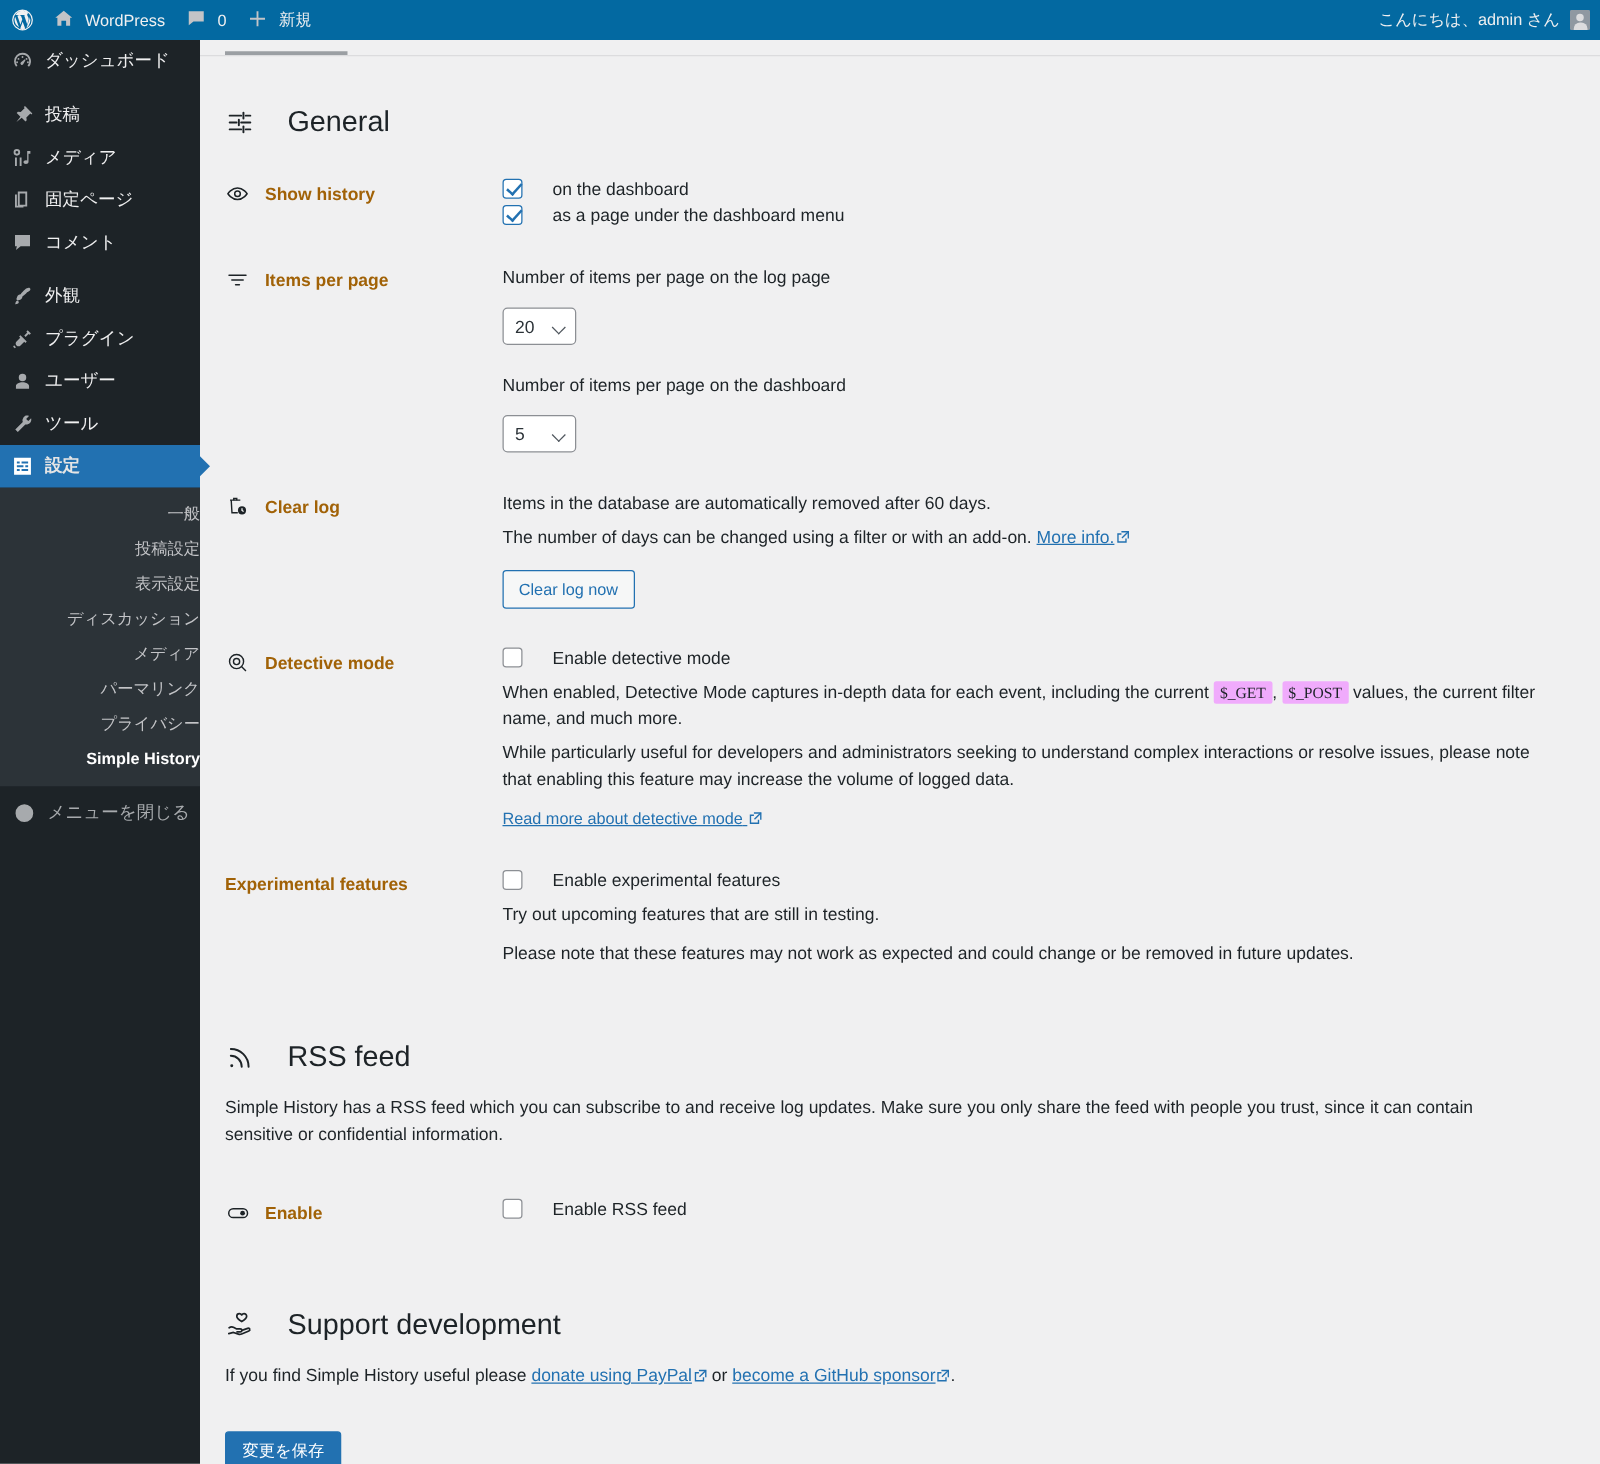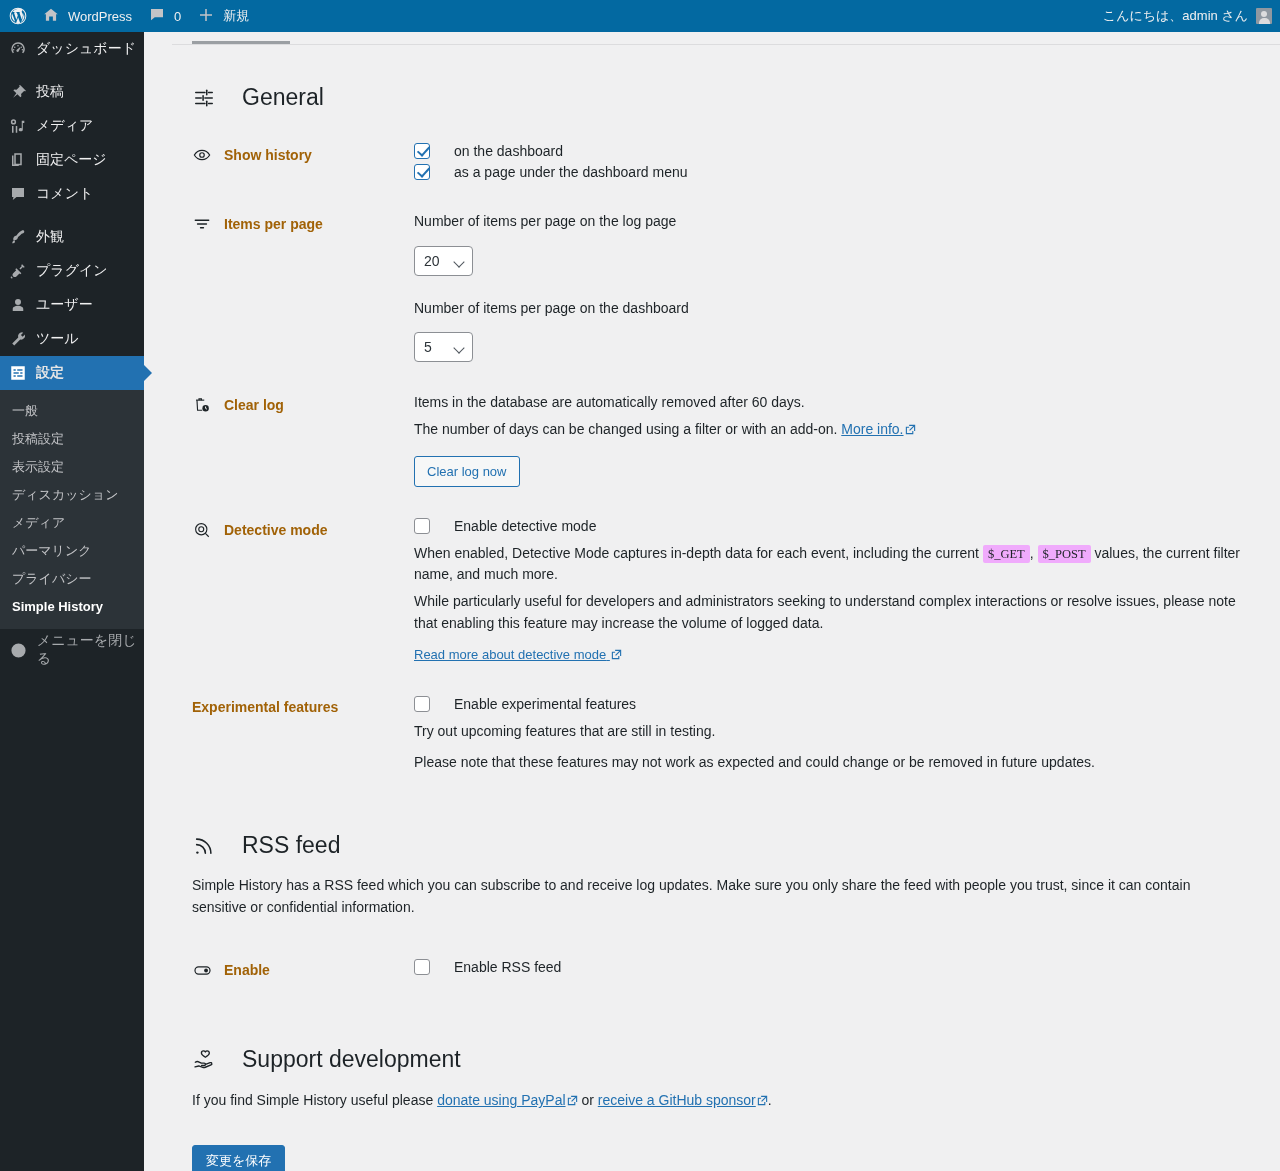--- a/index.html
+++ b/index.html
@@ -63,24 +63,25 @@
     border-radius: 5px 5px 0 0;
     background: #dcdcde;
   }
   .ab-icon { width: 20px; height: 20px; display: inline-block; }
   .ab-icon svg { display: block; }
 
   
   #adminmenu {
     position: absolute;
     top: 32px; left: 0;
-    width: 144px;
+    width: 160px;
     height: 1139px;
     background: #1d2327;
     z-index: 40;
+    text-align: right;
   }
   .menu-top {
     display: flex;
     align-items: center;
     height: 34px;
     padding-left: 8px;
     color: #f0f0f1;
     font-size: 14px;
     gap: 8px;
     position: relative;
@@ -132,21 +133,20 @@
     display: flex; align-items: center; justify-content: center;
   }
 
   
   #wpcontent {
     position: absolute;
     top: 32px; left: 160px;
     width: 1120px;
     height: 1139px;
     background: #f0f0f1;
-    padding-left: 12px;
   }
   .tabbar {
     height: 13px;
     border-bottom: 1px solid #dcdcde;
     position: relative;
   }
   .tab-underline {
     position: absolute;
     left: 20px;
     bottom: 0;
@@ -694,21 +694,21 @@
       <h2>Support development</h2>
     </div>
     <p class="section-body-text support-text">
       <span>If you find Simple History useful please</span>
       <a class="link"><span>donate using PayPal</span><span class="ext"><svg viewBox="0 0 12 12" fill="none" stroke="#2271b1" stroke-width="1.2">
               <path d="M4.5 1.5h6v6"></path>
               <path d="M10.5 1.5L5 7"></path>
               <path d="M8.5 7.5v3h-7v-7h3"></path>
             </svg></span></a>
       <span>or</span>
-      <a class="link"><span>receive a GitHub sponsor</span><span class="ext"><svg viewBox="0 0 12 12" fill="none" stroke="#2271b1" stroke-width="1.2">
+      <a class="link"><span>become a GitHub sponsor</span><span class="ext"><svg viewBox="0 0 12 12" fill="none" stroke="#2271b1" stroke-width="1.2">
               <path d="M4.5 1.5h6v6"></path>
               <path d="M10.5 1.5L5 7"></path>
               <path d="M8.5 7.5v3h-7v-7h3"></path>
             </svg></span></a><span>.</span>
     </p>
 
     <div class="save-row">
       <button class="btn-primary">変更を保存</button>
     </div>
 

